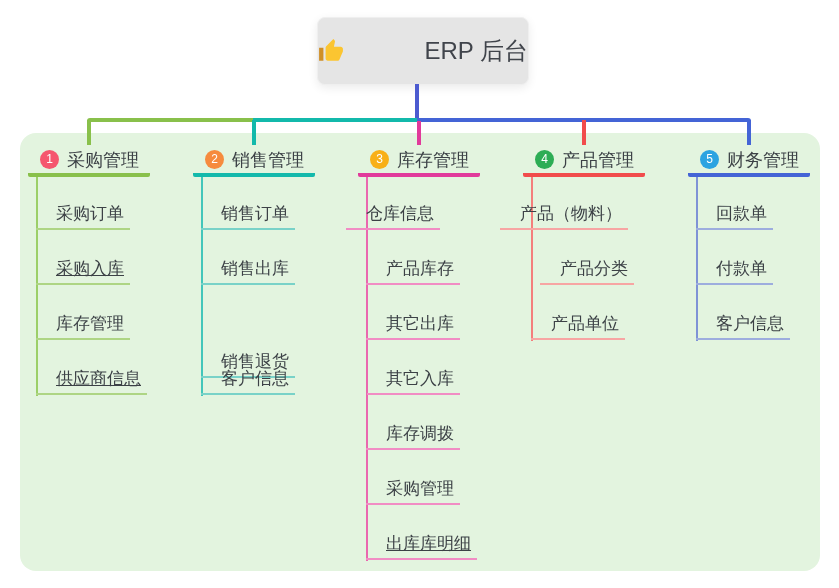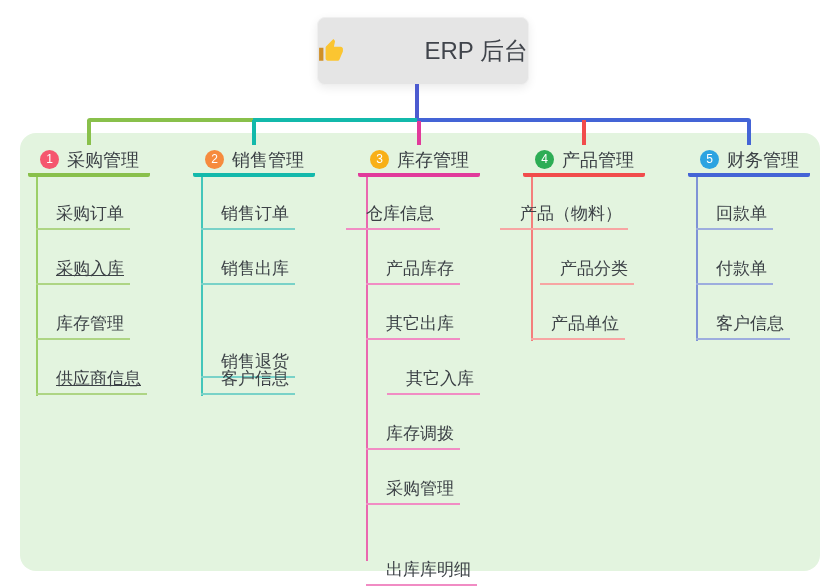--- a/index.html
+++ b/index.html
@@ -89,24 +89,24 @@
 
   <div style="--badge: #f8b017; --main: #e13a9b; --vline: #ea67af; --childline: #f18cc4;">
     <div class="branch-header" style="left:358px;">
       <span class="badge">3</span>
       <span class="branch-label">库存管理</span>
     </div>
     <div class="vline" style="left:366px;top:177px;height:384px;"></div>
     <div class="child" style="left:346px;top:203px;">仓库信息</div>
     <div class="child" style="left:366px;top:258px;">产品库存</div>
     <div class="child" style="left:366px;top:313px;">其它出库</div>
-    <div class="child" style="left:387px;top:368px;padding-left:19px;">其它入库</div>
+    <div class="child" style="left:367px;top:368px;padding-left:19px;">其它入库</div>
     <div class="child" style="left:366px;top:423px;">库存调拨</div>
     <div class="child" style="left:366px;top:478px;">采购管理</div>
-    <div class="child" style="left:366px;top:559px;">出库库明细</div>
+    <div class="child" style="left:366px;top:533px;text-decoration:underline;">出库库明细</div>
   </div>
 
   <div style="--badge: #2dad55; --main: #f14c4c; --vline: #f47e7c; --childline: #f7a5a3;">
     <div class="branch-header" style="left:523px;">
       <span class="badge">4</span>
       <span class="branch-label">产品管理</span>
     </div>
     <div class="vline" style="left:531px;top:177px;height:164px;"></div>
     <div class="child" style="left:500px;top:203px;">产品（物料）</div>
     <div class="child" style="left:518px;top:258px;margin-left:22px;">产品分类</div>

